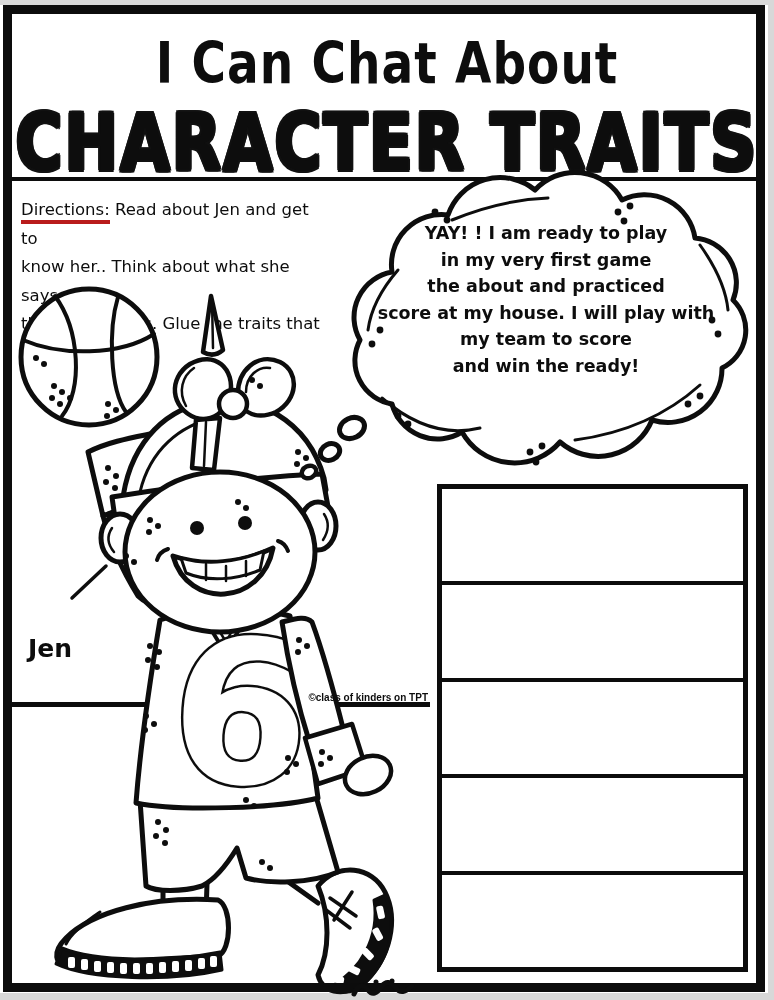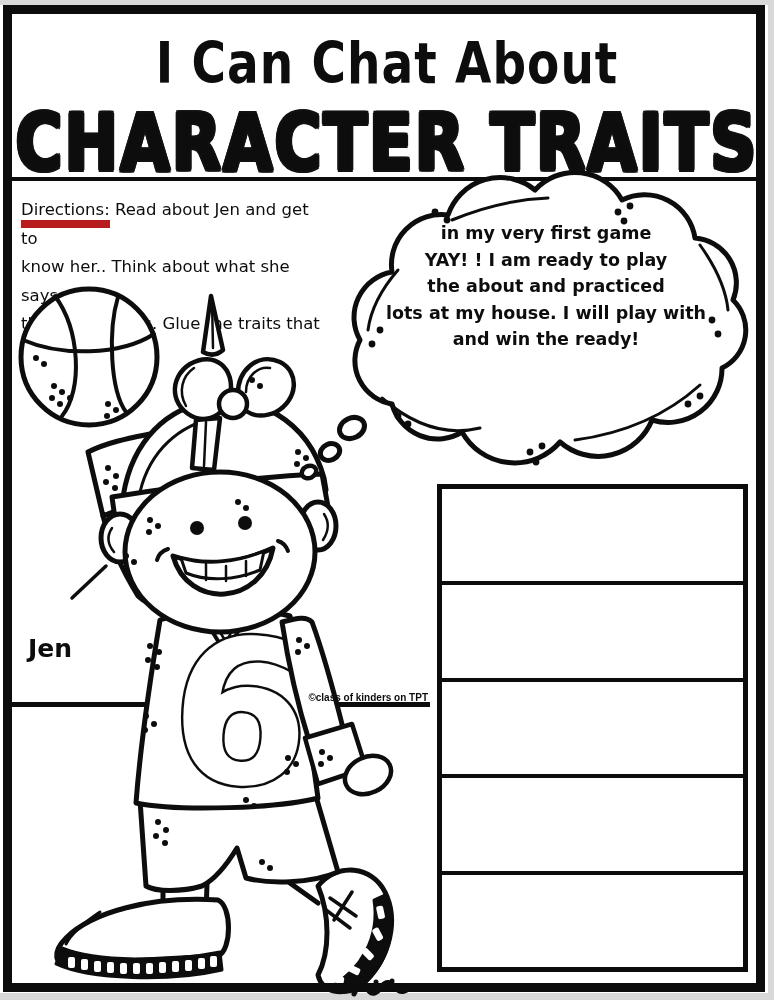--- a/index.html
+++ b/index.html
@@ -26,21 +26,21 @@
     transform:scaleY(1.22);transform-origin:center top;z-index:2;
     text-shadow:2px 0 #111,-2px 0 #111,0 2px #111,0 -2px #111,
       1.5px 1.5px #111,-1.5px 1.5px #111,1.5px -1.5px #111,-1.5px -1.5px #111;
   }
   .rule-title{position:absolute;left:12px;top:177px;width:747px;height:4px;background:#0c0c0c;z-index:2;}
   .rule-mid{position:absolute;left:12px;top:702px;width:418px;height:5px;background:#0c0c0c;z-index:1;}
   .directions{
     position:absolute;left:21px;top:196px;width:300px;
     font-size:16.5px;line-height:28.5px;font-weight:500;z-index:2;
   }
-  .directions .dlabel{border-bottom:8px solid #b91c1c;padding-bottom:1px;}
+  .directions .dlabel{border-bottom:4px solid #b91c1c;padding-bottom:1px;}
   .bubble-svg{position:absolute;left:290px;top:165px;z-index:2;}
   .bubble-text{
     position:absolute;left:350px;top:220px;width:392px;text-align:center;
     font-size:17.5px;line-height:26.5px;font-weight:600;z-index:4;
   }
   .bubble-text span{display:block;}
   .char-svg{position:absolute;left:0;top:285px;z-index:3;}
   .jen-label{
     position:absolute;left:28px;top:590px;font-size:25px;font-weight:bold;z-index:4;margin-top:44px;
   }
@@ -115,24 +115,25 @@
       <circle cx="530" cy="452" r="3.4"></circle>
         <circle cx="542" cy="446" r="3.4"></circle>
         <circle cx="536" cy="462" r="3.4"></circle>
       <circle cx="398" cy="416" r="3.4"></circle>
         <circle cx="408" cy="424" r="3.4"></circle>
     </g>
   </g>
 </svg>
 
 <div class="bubble-text">
+  <span>YAY! ! I am ready to play</span>
   <span>in my very first game</span>
-  <span>YAY! ! I am ready to play</span>
   <span>the about and practiced</span>
-  <span>lots at my house. I will play with</span>
+  <span>score at my house. I will play with</span>
+  <span>my team to score</span>
   <span>and win the ready!</span>
 </div>
 
 <svg class="char-svg" width="450" height="715" viewBox="0 285 450 715">
   <g stroke="#0d0d0d" stroke-linecap="round" stroke-linejoin="round" fill="none">
 
     <g>
       <path stroke-width="5" d="M 163,886 L 163,918"></path>
       <path stroke-width="5" d="M 207,884 L 206,914"></path>
       <path fill="#ffffff" stroke-width="5" d="M 218,900 C 150,896 92,912 66,938 C 52,952 54,966 70,964 L 218,956 C 232,950 232,906 218,900 Z"></path>

